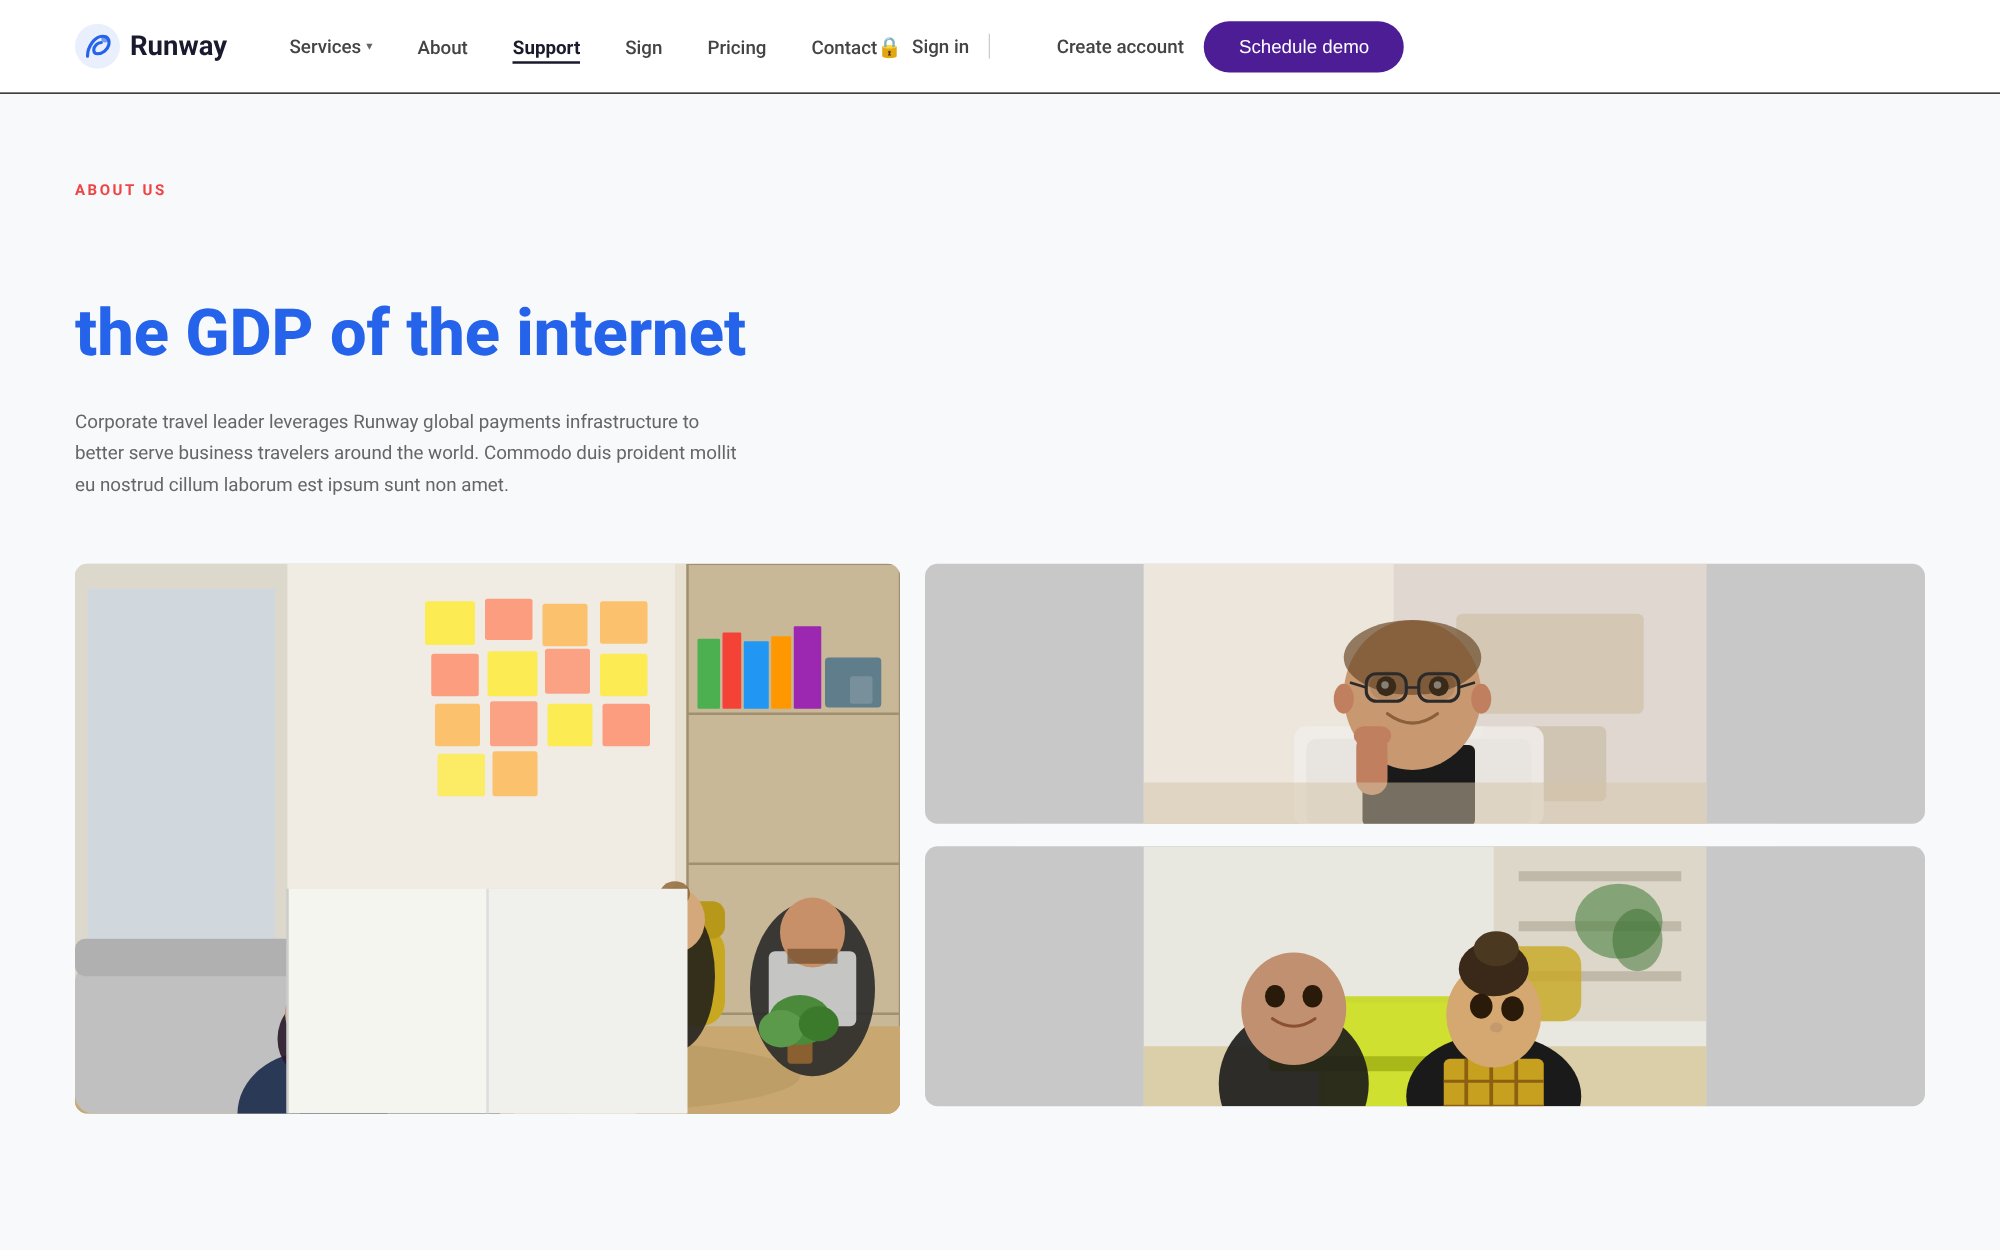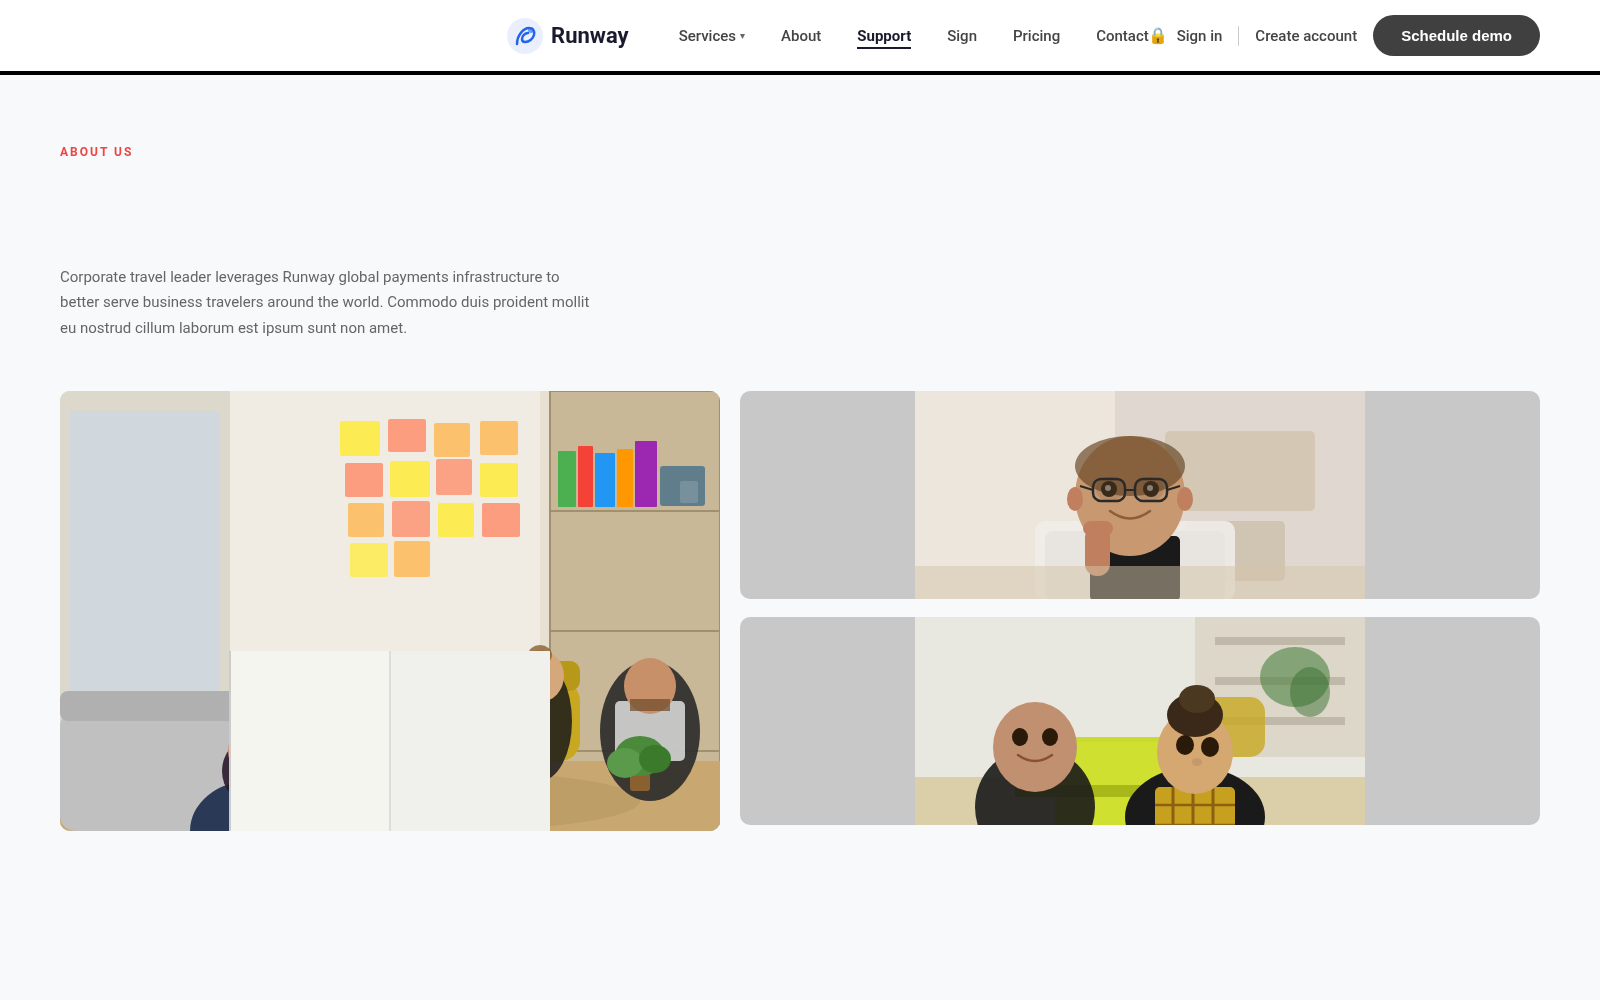--- a/index.html
+++ b/index.html
@@ -14,24 +14,24 @@
       color: #333;
       width: 1600px;
       min-height: 1000px;
     }
 
     
     .navbar {
       background: #fff;
       display: flex;
       align-items: center;
-      justify-content: flex-end;
+      justify-content: flex-start;
       padding: 0 60px;
       height: 75px;
-      border-bottom: 4px solid #000000;
+      border-bottom: 1px solid #000000;
     }
 
     .navbar-left {
       display: flex;
       align-items: center;
       gap: 50px;
     }
 
     .logo {
       display: flex;
@@ -111,30 +111,31 @@
       width: 1px;
       height: 20px;
       background: #ccc;
     }
 
     .create-account-link {
       text-decoration: none;
       color: #444;
       font-size: 15px;
       font-weight: 500;
+      margin-left: 37px;
     }
 
     .schedule-demo-btn {
-      background: #404040;
+      background: #4c1d95;
       color: #fff;
       border: none;
       border-radius: 50px;
       padding: 12px 28px;
       font-size: 15px;
-      font-weight: 700;
+      font-weight: 400;
       cursor: pointer;
     }
 
     
     .main-content {
       padding: 70px 60px 60px 60px;
     }
 
     .about-label {
       font-size: 12px;
@@ -250,20 +251,21 @@
     <div class="divider"></div>
     <a href="#" class="create-account-link">Create account</a>
     <button class="schedule-demo-btn">Schedule demo</button>
   </div>
 </nav>
 
 <main class="main-content">
   <p class="about-label">ABOUT US</p>
   <h1 class="mission-heading">
     <br>
+    <span>the GDP of the internet</span>
   </h1>
   <p class="mission-description">Corporate travel leader leverages Runway global payments infrastructure to better serve business travelers around the world. Commodo duis proident mollit eu nostrud cillum laborum est ipsum sunt non amet.</p>
 
   <div class="photos-grid">
 
     <div class="photo-large">
       <svg viewBox="0 0 660 440" xmlns="http://www.w3.org/2000/svg" width="660" height="440">
 
         <rect width="660" height="440" fill="#e8e0d0"></rect>
 

